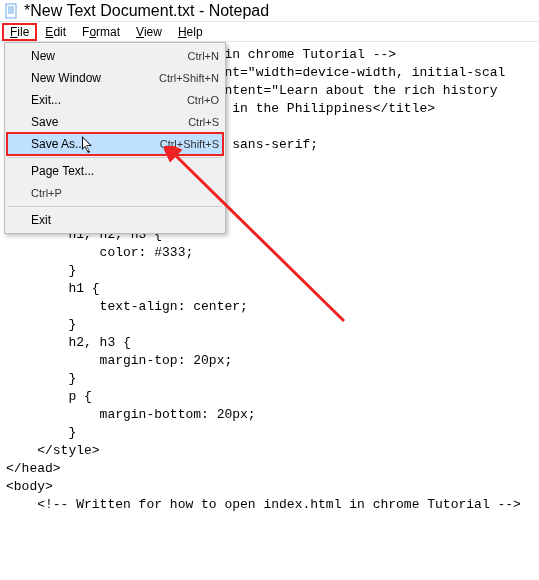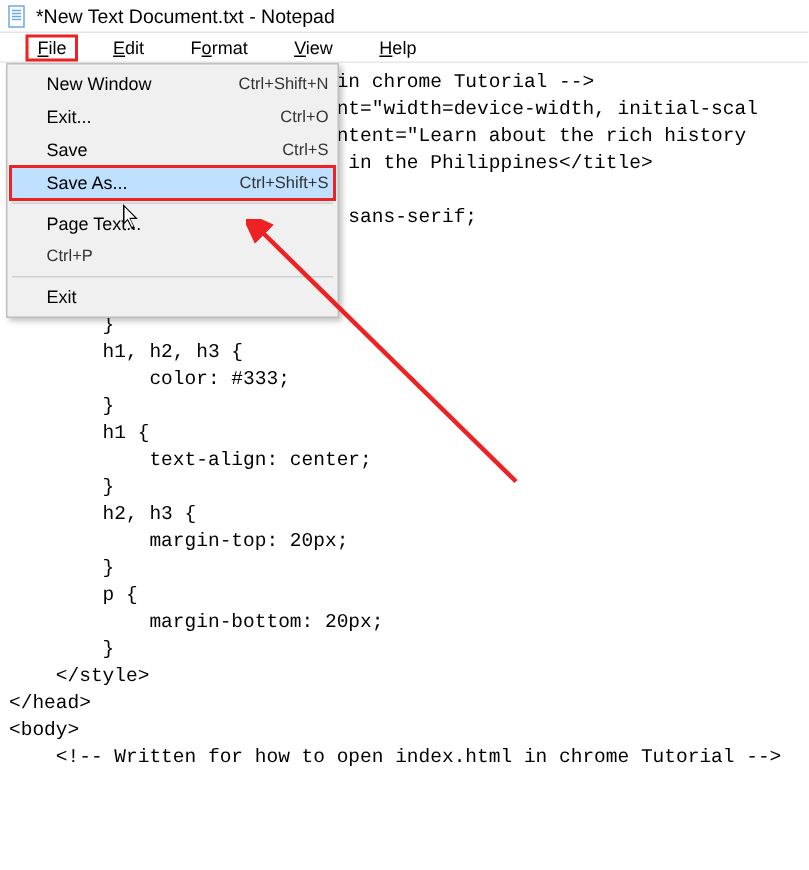--- a/index.html
+++ b/index.html
@@ -18,34 +18,33 @@
     border-bottom: 1px solid #e5e5e5;
     display: flex;
     align-items: center;
     padding: 0 4px;
     gap: 4px;
   }
   .title-icon {
     width: 16px; height: 16px;
     display: inline-flex; align-items: center; justify-content: center;
   }
-  .title-text { font-size: 13px; color: #000; }
+  .title-text { font-size: 16px; color: #000; }
   .menubar {
     height: 20px;
     display: flex;
     align-items: center;
     padding: 0 2px;
     border-bottom: 1px solid #e8e8e8;
     background: #fff;
   }
   .menu-item {
     padding: 2px 8px;
     font-size: 12px;
     cursor: default;
-    margin-left: 15px;
   }
   .menu-item u { text-decoration: underline; }
   .menu-item.active {
     border: 2px solid #e22;
     padding: 0 6px;
   }
   .dropdown {
     position: absolute;
     left: 4px;
     top: 42px;
@@ -151,20 +150,24 @@
         p {
             margin-bottom: 20px;
         }
     &lt;/style&gt;
 &lt;/head&gt;
 &lt;body&gt;
     &lt;!-- Written for how to open index.html in chrome Tutorial --&gt;</div>
 
 <div class="dropdown" id="dropdown">
     <div class="dd-row">
+      <span class="dd-label">New</span>
+      <span class="dd-short">Ctrl+N</span>
+    </div>
+    <div class="dd-row">
       <span class="dd-label">New Window</span>
       <span class="dd-short">Ctrl+Shift+N</span>
     </div>
     <div class="dd-row">
       <span class="dd-label">Exit...</span>
       <span class="dd-short">Ctrl+O</span>
     </div>
     <div class="dd-row">
       <span class="dd-label">Save</span>
       <span class="dd-short">Ctrl+S</span>

